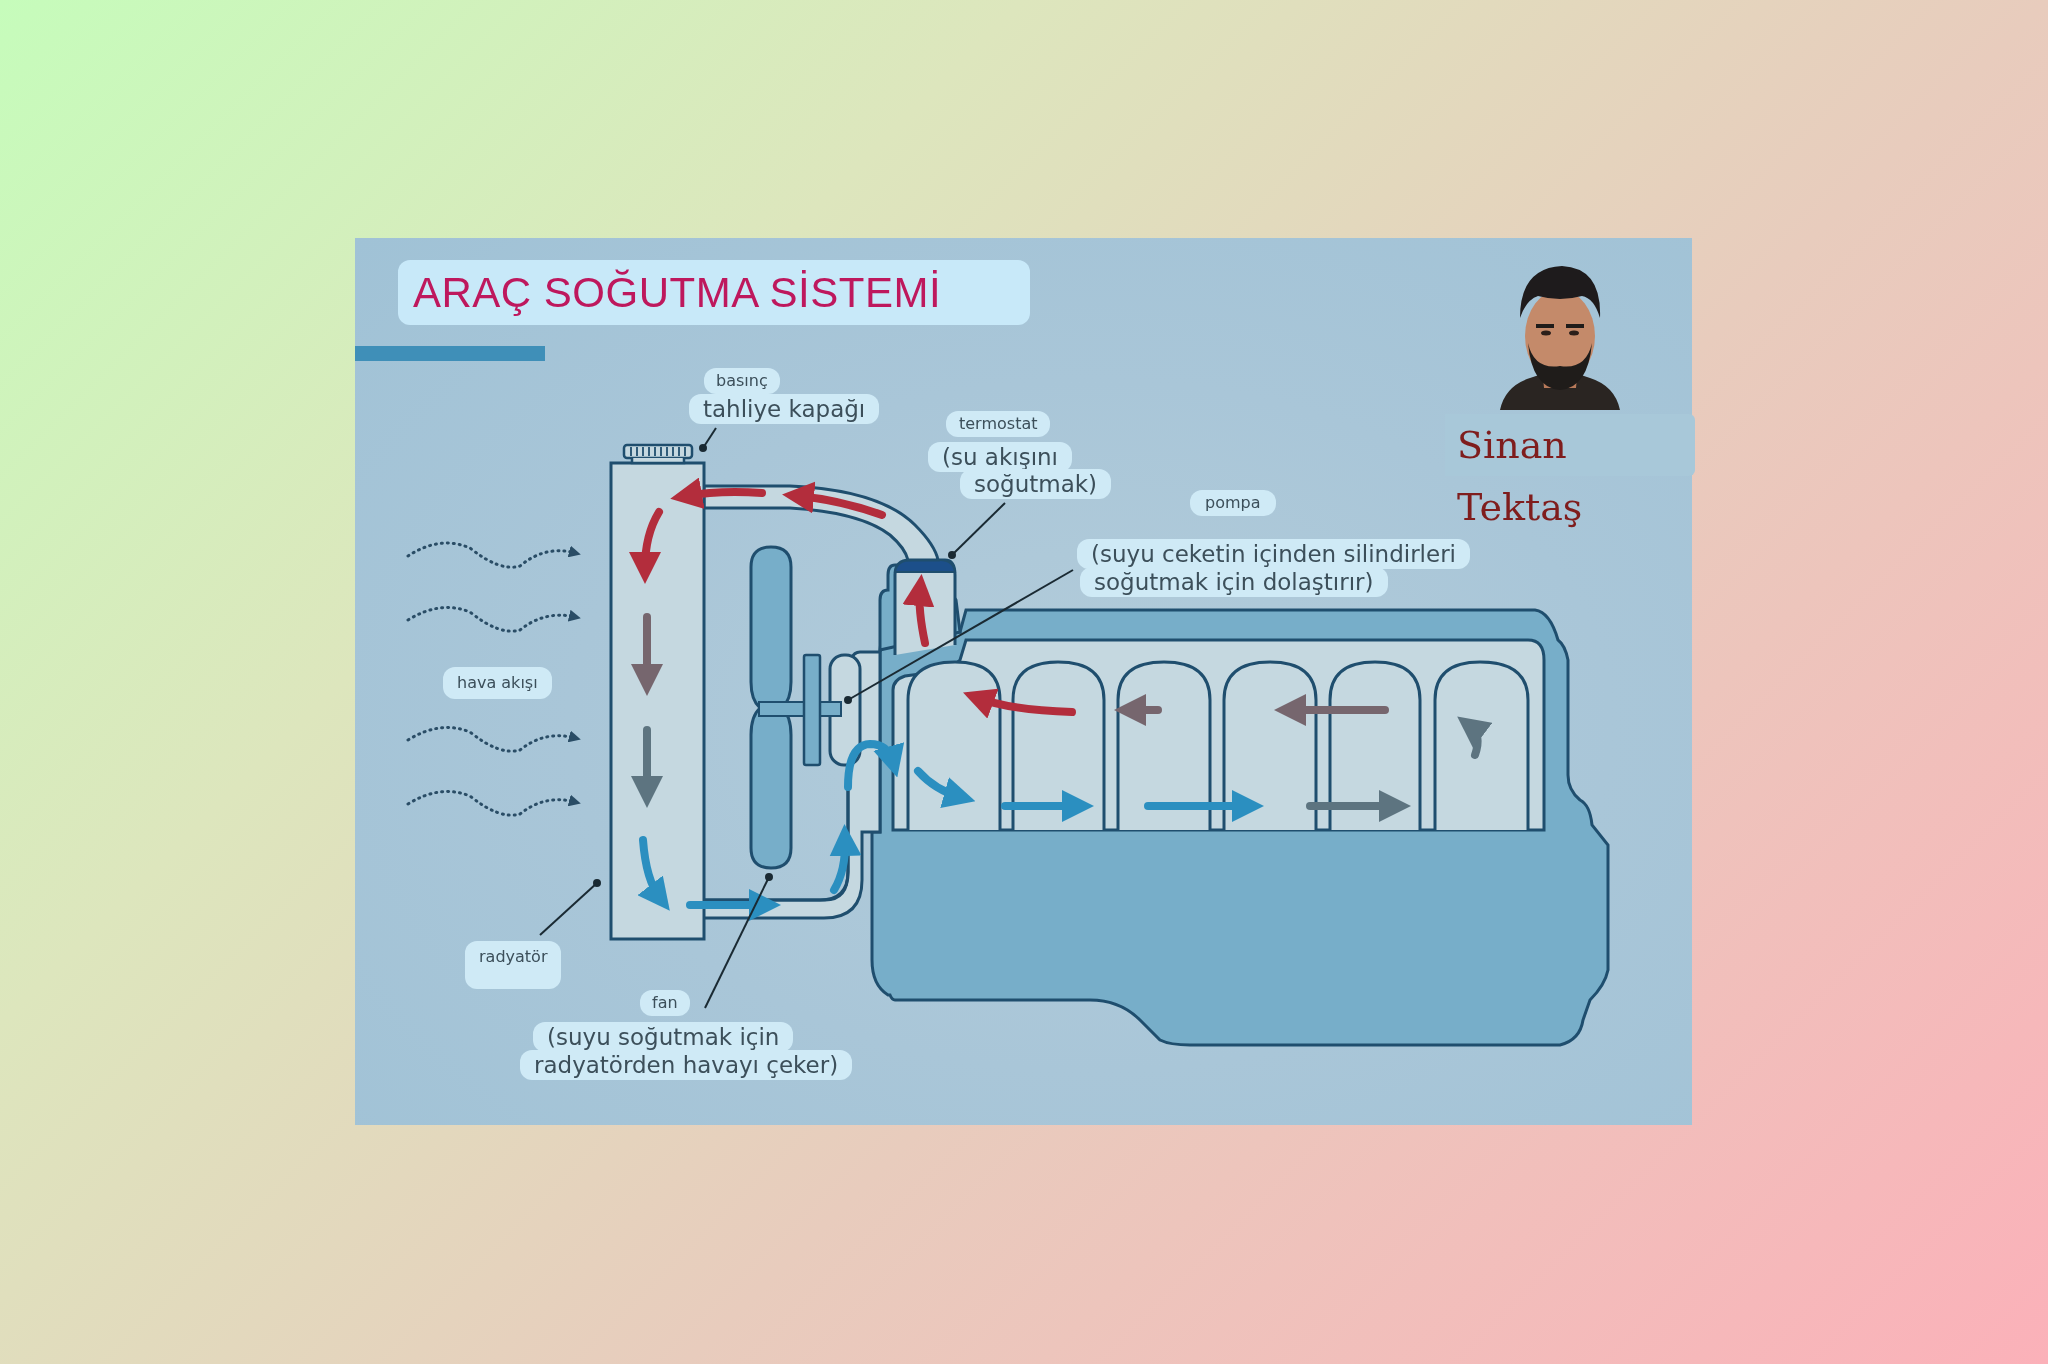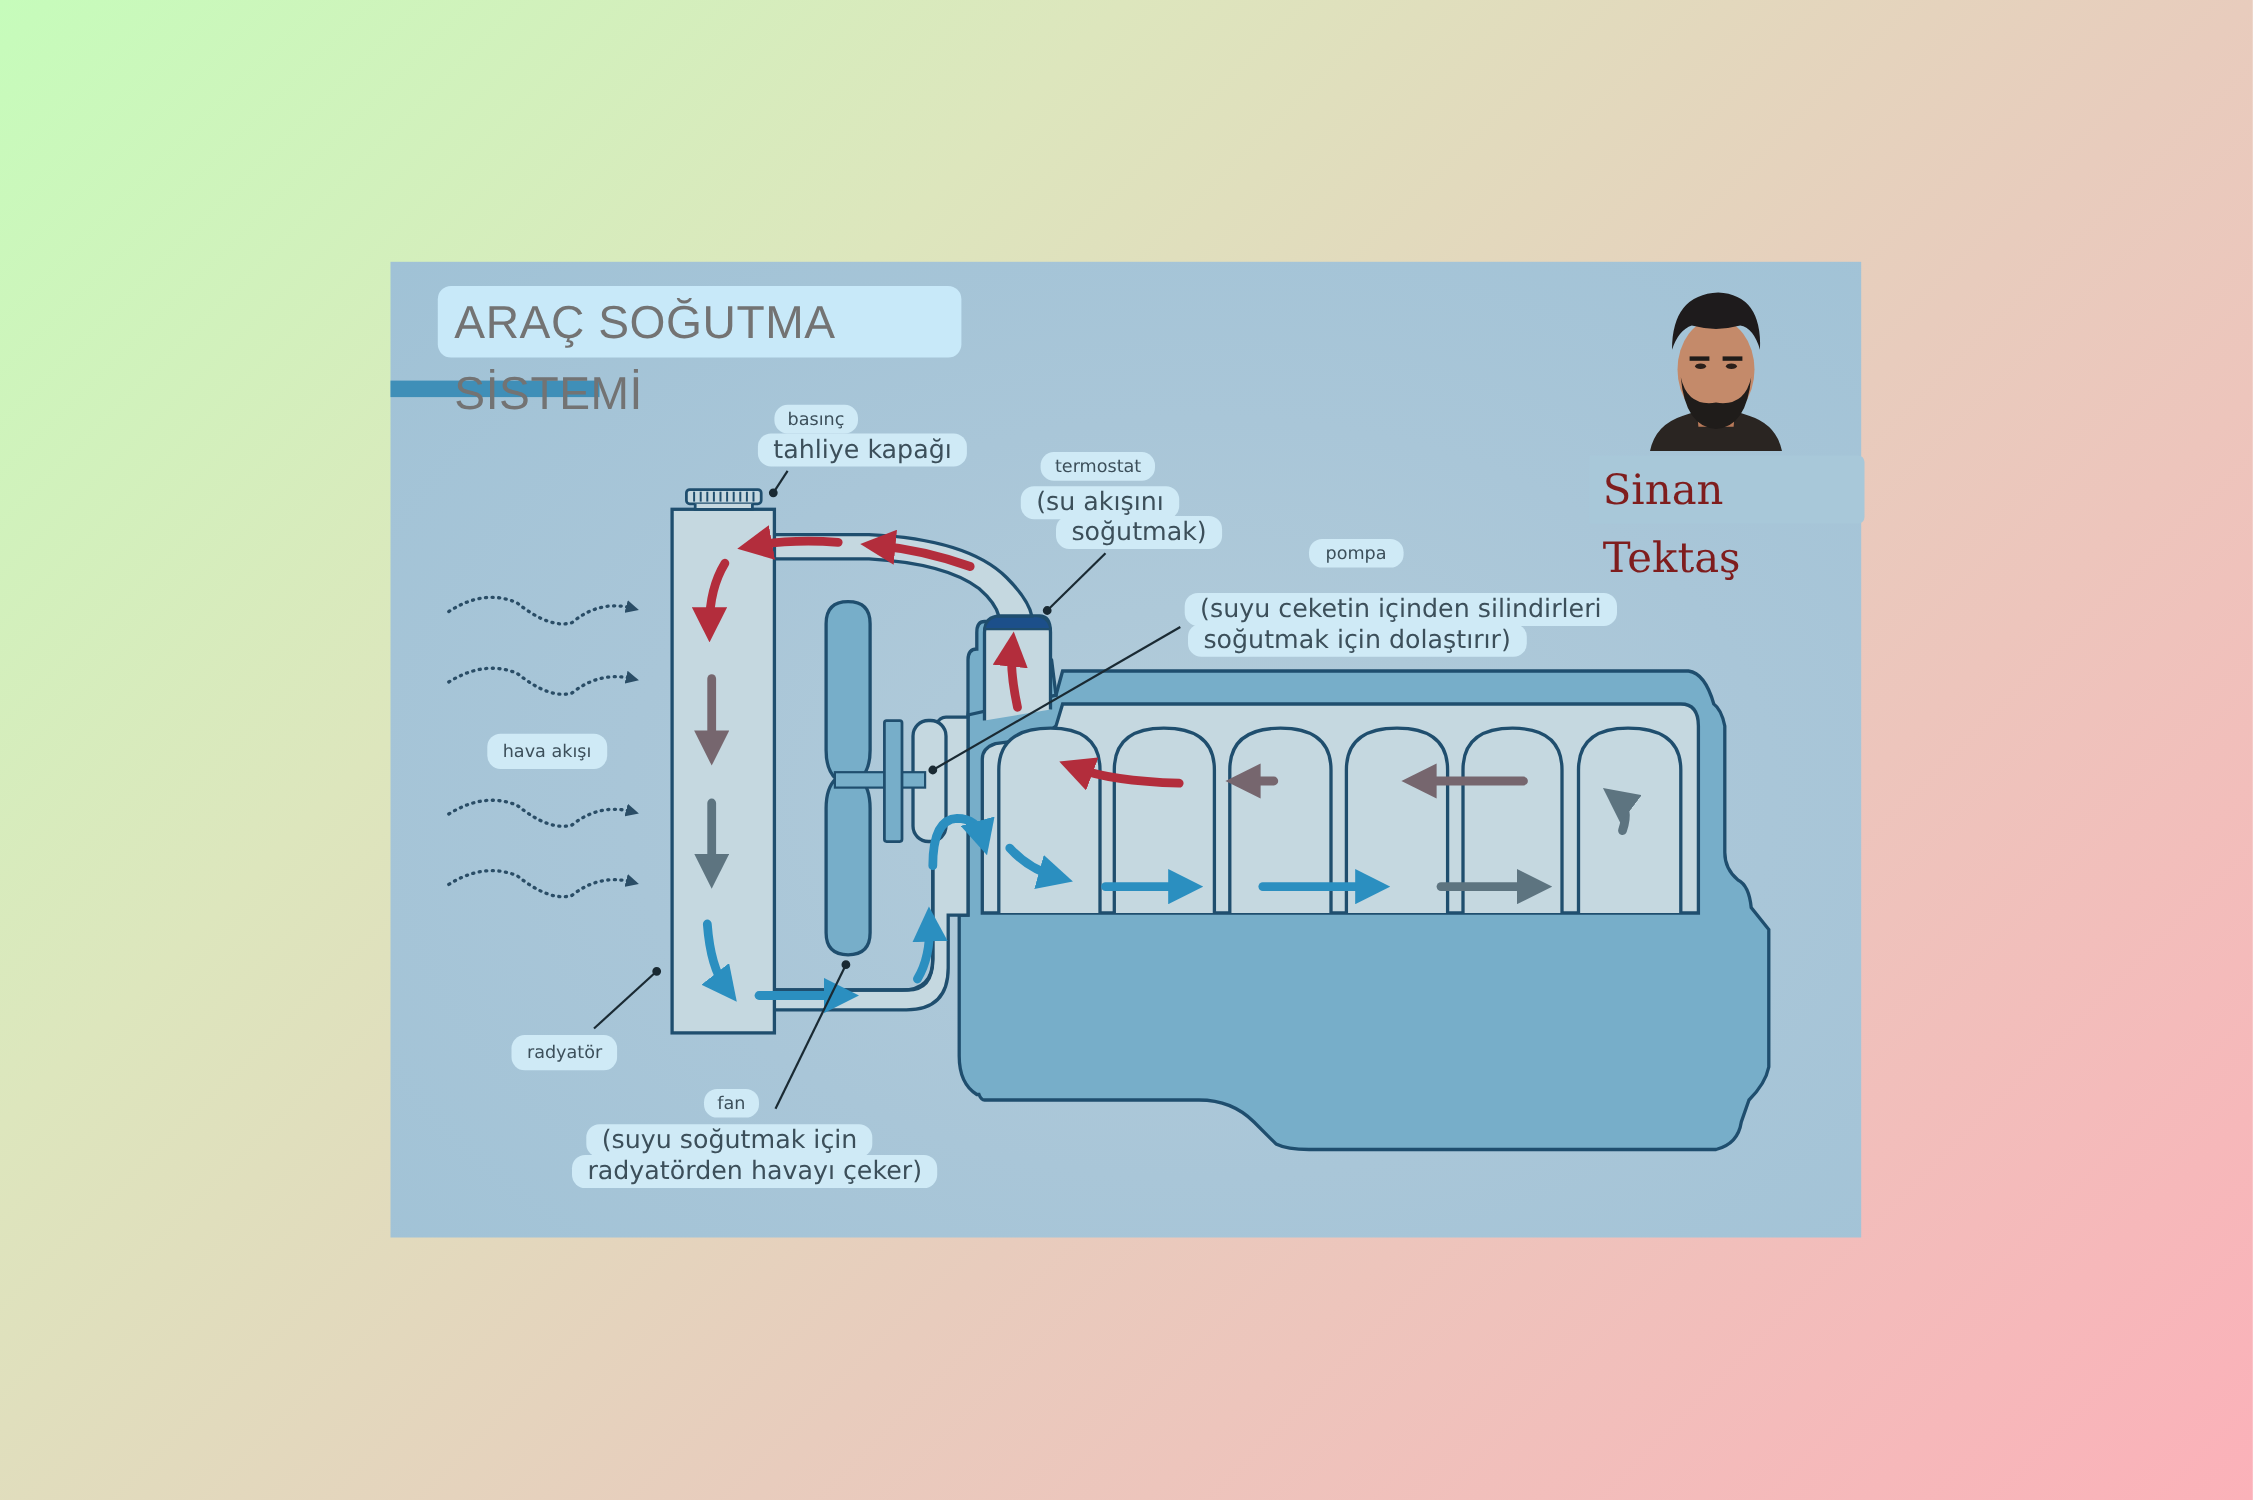--- a/index.html
+++ b/index.html
@@ -11,22 +11,22 @@
   .panel {
     position:absolute; left:355px; top:238px; width:1337px; height:887px;
     background: radial-gradient(ellipse at 55% 55%, #b3ccda 0%, #a9c6d8 50%, #a0c2d6 100%);
   }
   svg.diagram { position:absolute; left:0; top:0; width:2048px; height:1364px; }
   .pill {
     position:absolute; background:#cfeaf6; color:#3c4f5a; border-radius:12px;
     padding:0 14px; white-space:nowrap; box-sizing:border-box;
   }
   .title-pill {
-    position:absolute; left:398px; top:260px; width:476px; height:65px;
-    background:#c8e9f9; border-radius:12px; color:#737373;
+    position:absolute; left:398px; top:260px; width:632px; height:65px;
+    background:#c8e9f9; border-radius:12px; color:#be185d;
     font-size:42px; line-height:65px; padding-left:15px; box-sizing:border-box;
     font-family: "Liberation Sans", sans-serif; letter-spacing:0.5px;
   }
   .accent-bar { position:absolute; left:355px; top:346px; width:190px; height:15px; background:#3f8fb8; }
   .small { font-size:16px; line-height:26px; height:26px;text-align:center; }
   .med { font-size:23px; line-height:30px; height:30px; }
   .avatar { position:absolute; left:1490px; top:258px; width:140px; height:152px; }
   .author {
     position:absolute; left:1445px; top:414px; width:250px; height:62px;
     background:#a8c8d9; color:#7f1d1d;
@@ -179,17 +179,17 @@
 <div class="pill small" style="left:946px; top:411px; padding:0 13px;">termostat</div>
 <div class="pill med" style="left:928px; top:442px;">(su akışını</div>
 <div class="pill med" style="left:960px; top:469px;">soğutmak)</div>
 
 <div class="pill small" style="left:1190px; top:490px; padding:0 15px;">pompa</div>
 <div class="pill med" style="left:1077px; top:539px;">(suyu ceketin içinden silindirleri</div>
 <div class="pill med" style="left:1080px; top:567px;">soğutmak için dolaştırır)</div>
 
 <div class="pill small" style="left:443px; top:667px; padding:0 14px; height:32px; line-height:32px;">hava akışı</div>
 
-<div class="pill small" style="left:465px; top:941px; padding:0 14px; height:32px; line-height:32px;">radyatör</div>
+<div class="pill small" style="left:465px; top:941px; padding:0 14px; height:48px; line-height:32px;">radyatör</div>
 
 <div class="pill small" style="left:640px; top:990px; padding:0 12px;">fan</div>
 <div class="pill med" style="left:533px; top:1022px;">(suyu soğutmak için</div>
 <div class="pill med" style="left:520px; top:1050px;">radyatörden havayı çeker)</div>
 
 </body></html>

